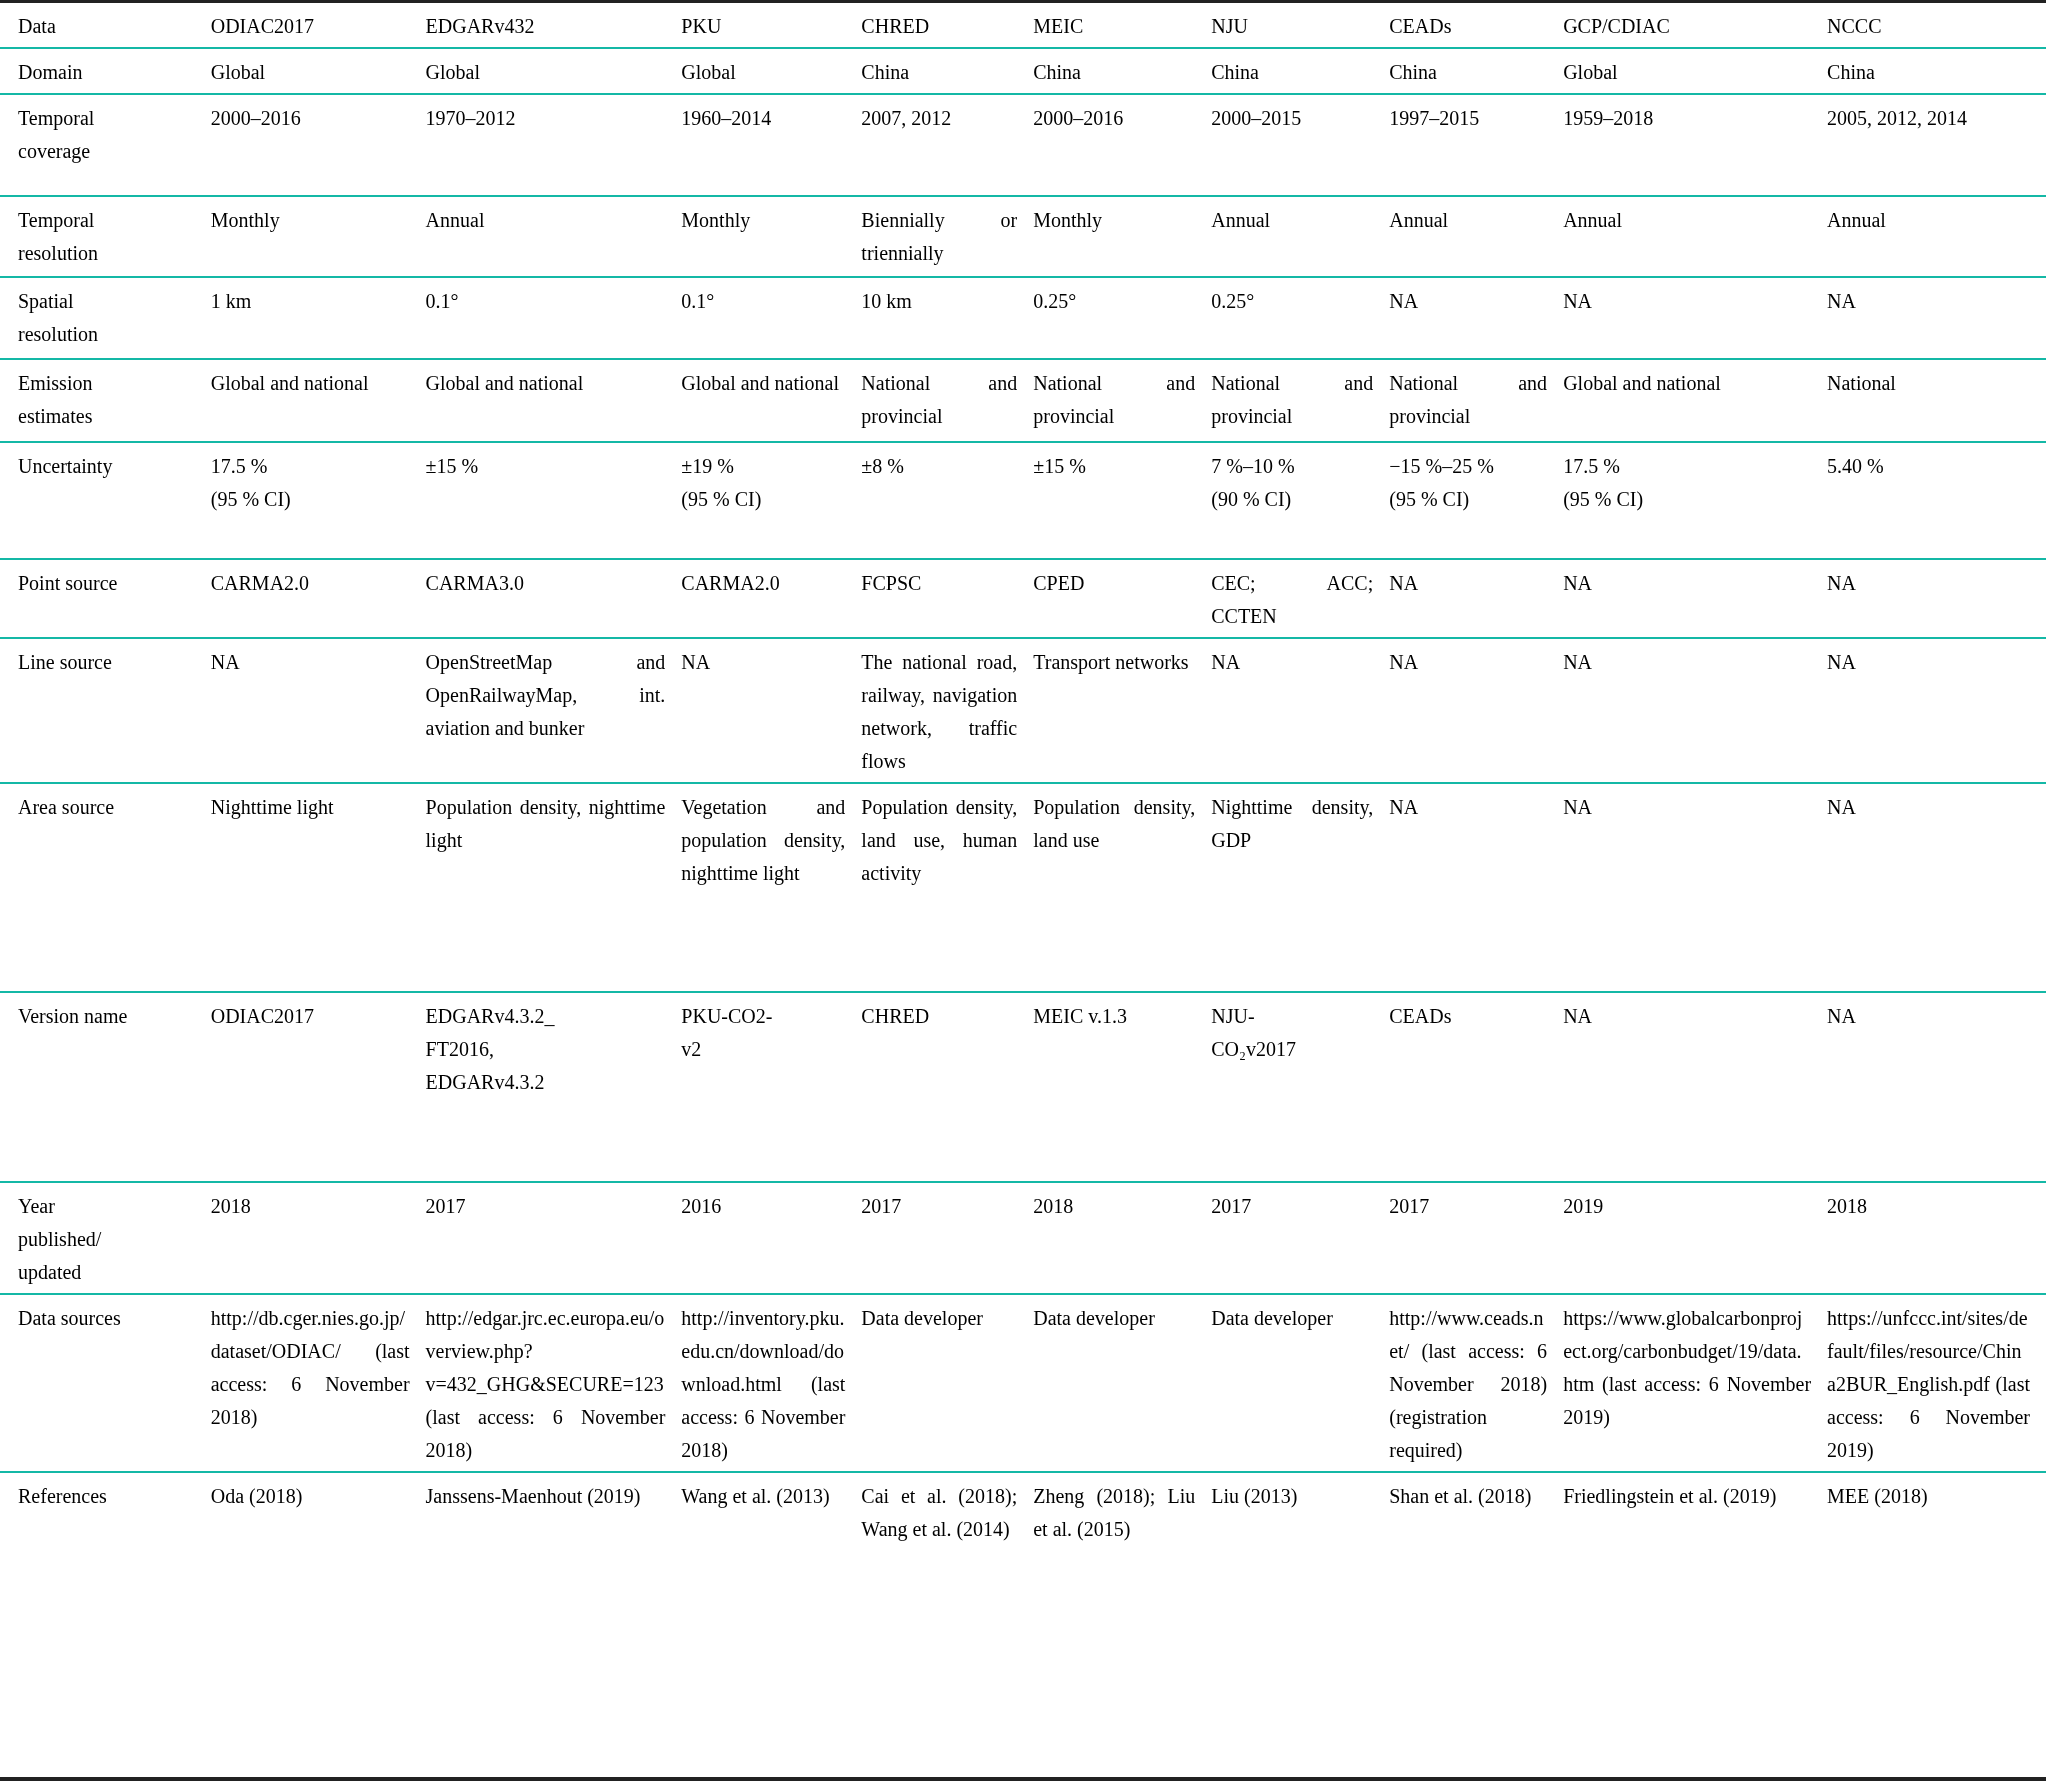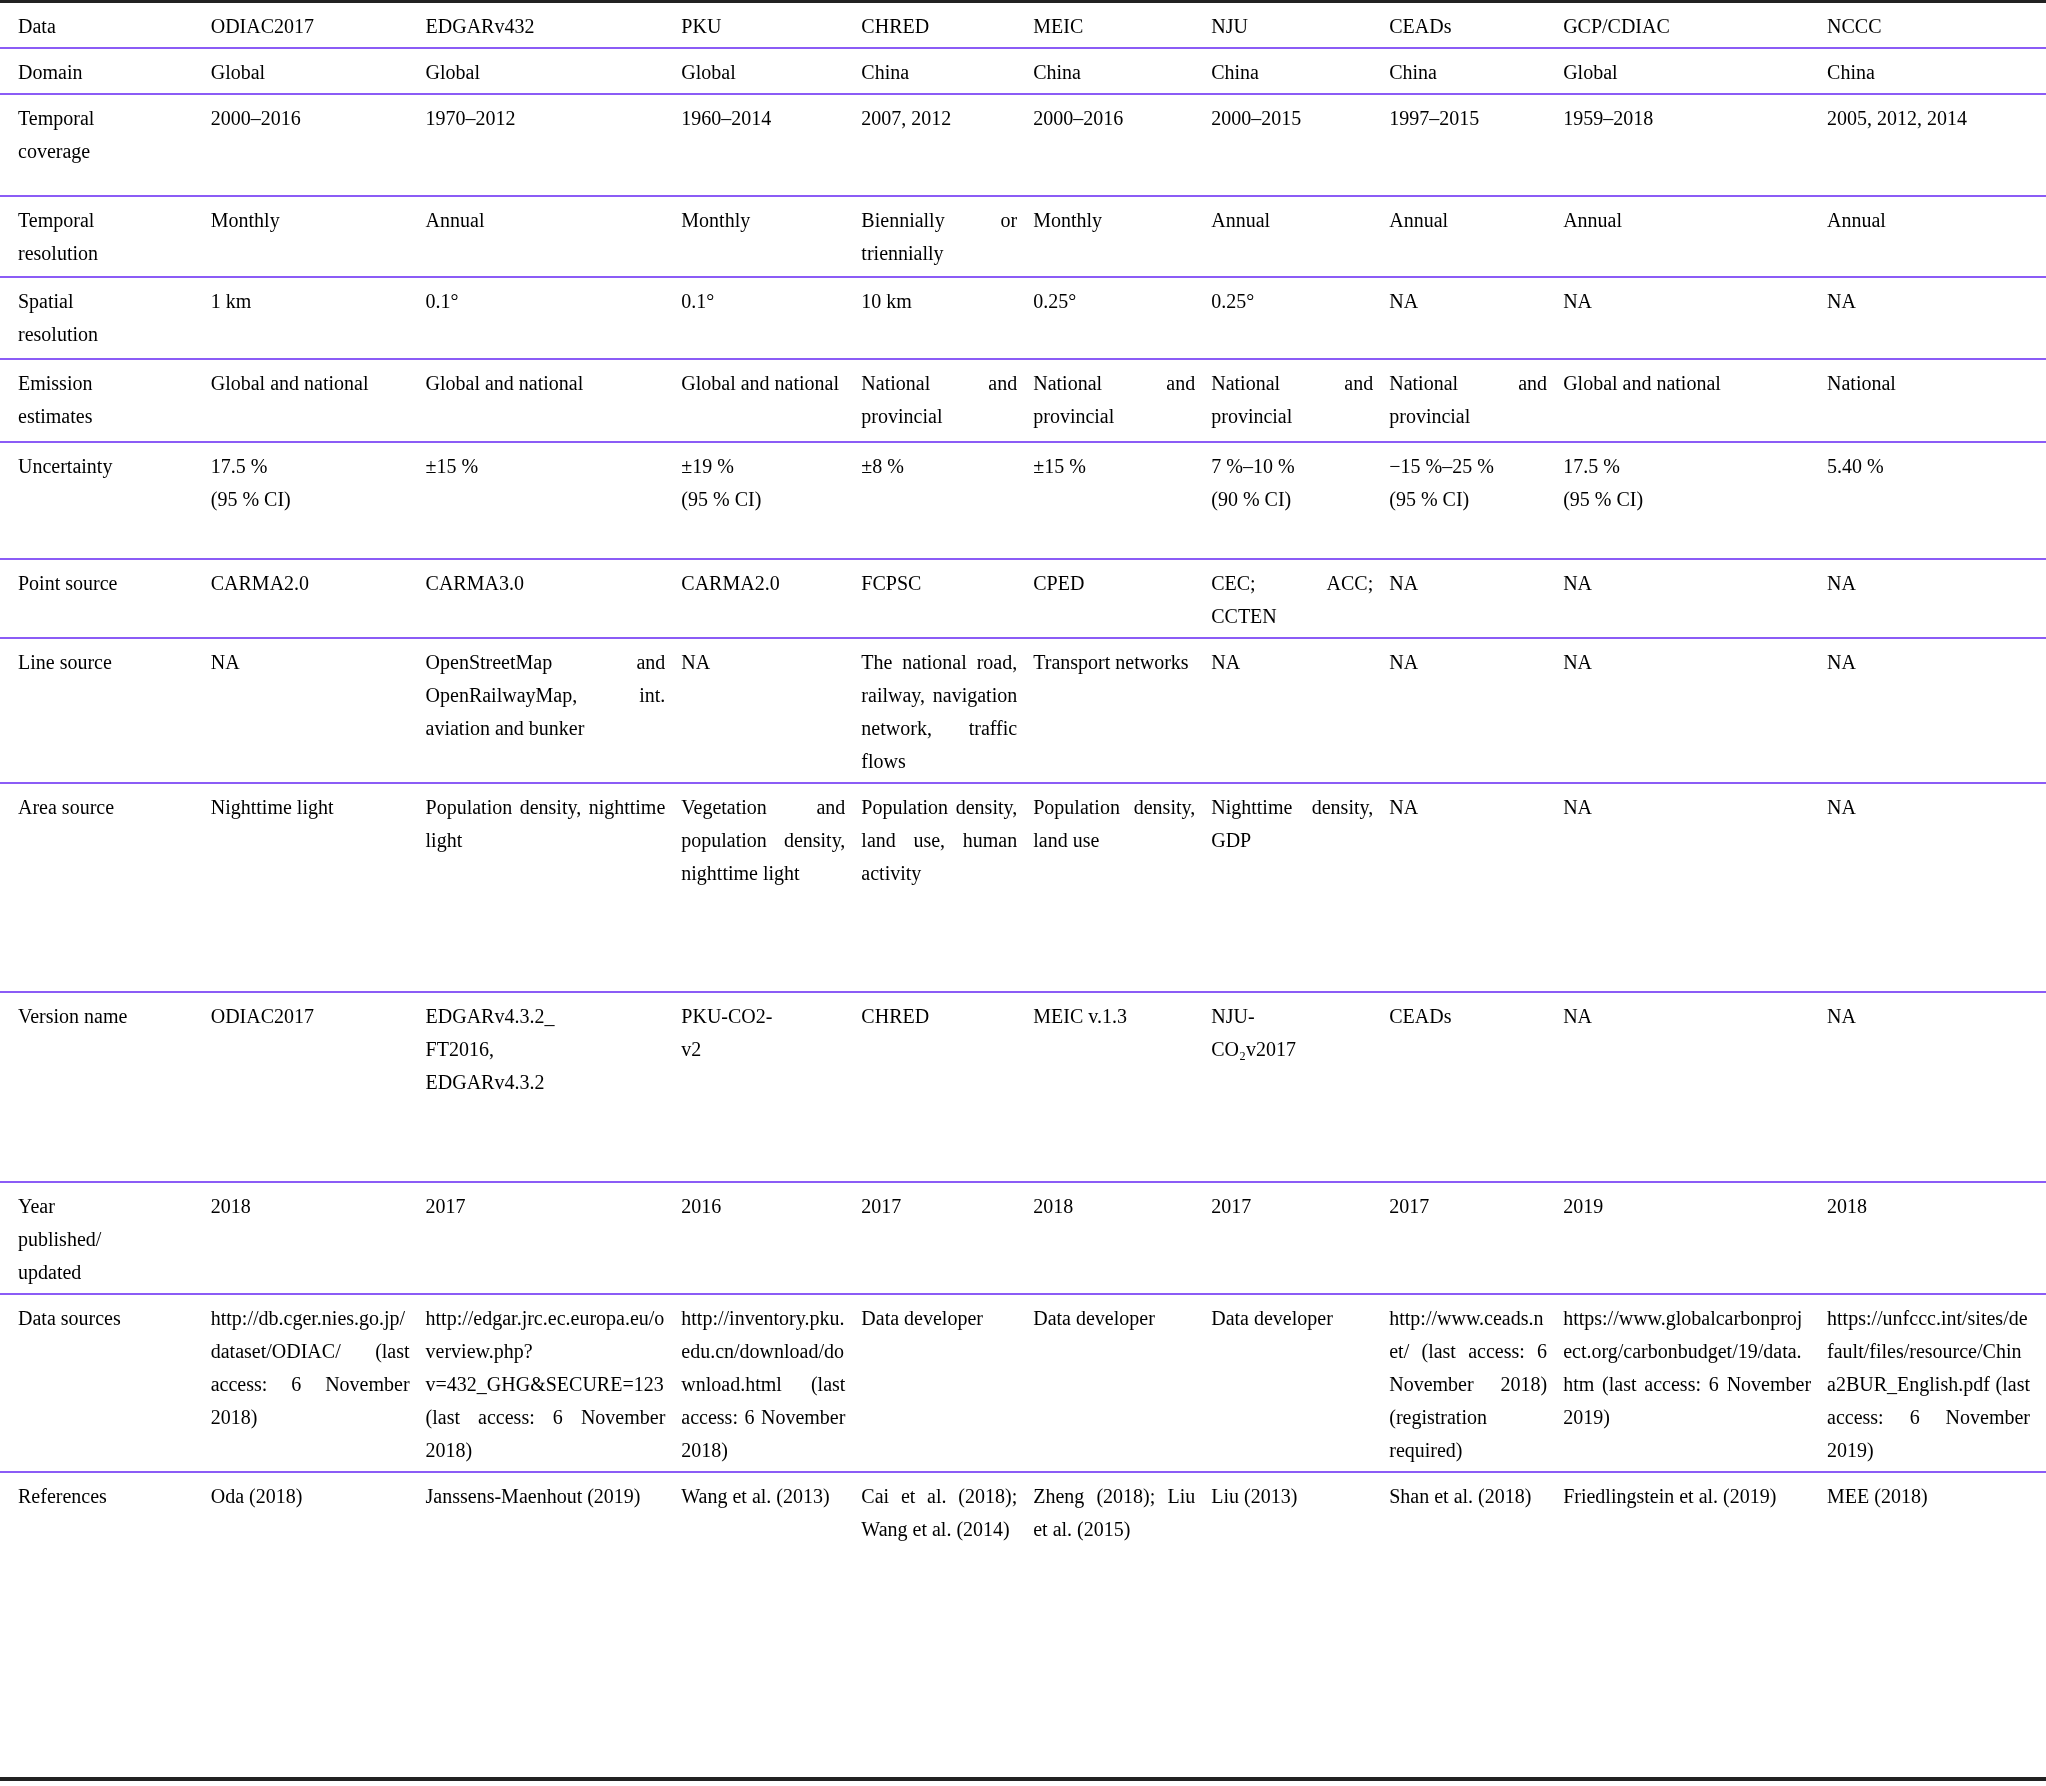--- a/index.html
+++ b/index.html
@@ -15,21 +15,21 @@
   }
   table.datasets {
     width: 100%;
     border-collapse: collapse;
     table-layout: fixed;
     border-top: 3px solid #222222;
     border-bottom: 4px solid #222222;
   }
   table.datasets thead tr,
   table.datasets tbody tr {
-    border-bottom: 2px solid #8b5cf6;
+    border-bottom: 2px solid #14b8a6;
   }
   table.datasets tbody tr:last-child {
     border-bottom: none;
   }
   th, td {
     font-weight: normal;
     font-size: 20px;
     line-height: 33px;
     vertical-align: top;
     text-align: justify;

